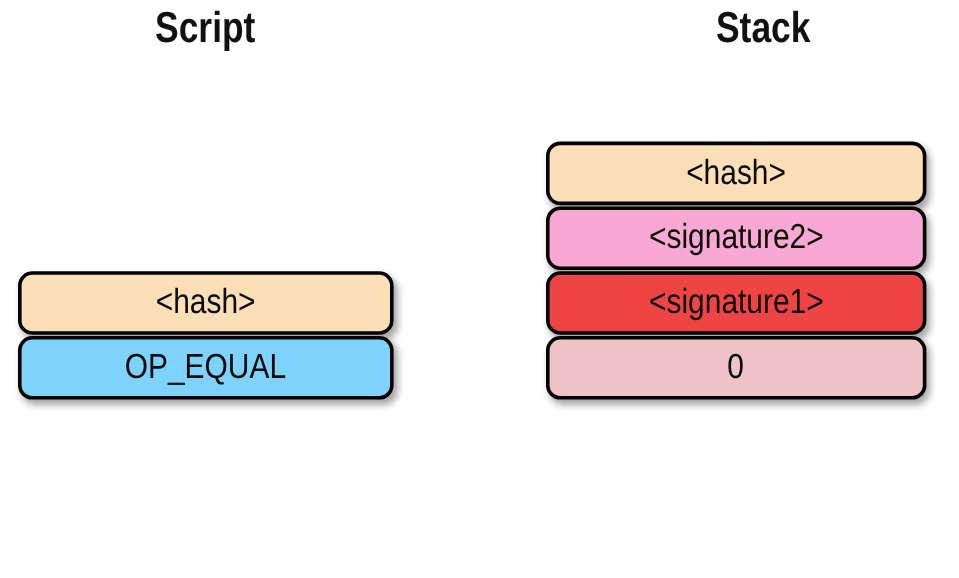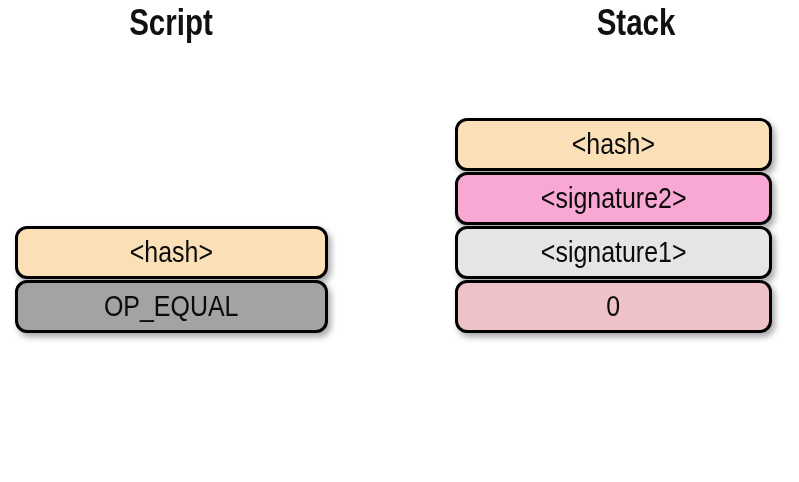--- a/index.html
+++ b/index.html
@@ -70,33 +70,33 @@
   </div>
 
   <div class="col-title stack">
     <span class="t">Stack</span>
   </div>
 
   <div class="box-stack script">
     <div class="box" style="background: rgb(251, 223, 182);">
       <span class="t">&lt;hash&gt;</span>
     </div>
-    <div class="box" style="background: #a3a3a3;">
+    <div class="box" style="background: #7dd3fc;">
       <span class="t">OP_EQUAL</span>
     </div>
   </div>
 
   <div class="box-stack stack">
     <div class="box" style="background: rgb(251, 223, 182);">
       <span class="t">&lt;hash&gt;</span>
     </div>
     <div class="box" style="background: #f9a8d4;">
       <span class="t">&lt;signature2&gt;</span>
     </div>
-    <div class="box" style="background: #e5e5e5;">
+    <div class="box" style="background: #ef4444;">
       <span class="t">&lt;signature1&gt;</span>
     </div>
     <div class="box" style="background: rgb(239, 194, 199);">
       <span class="t">0</span>
     </div>
   </div>
 
 </div>
 
 </body></html>

